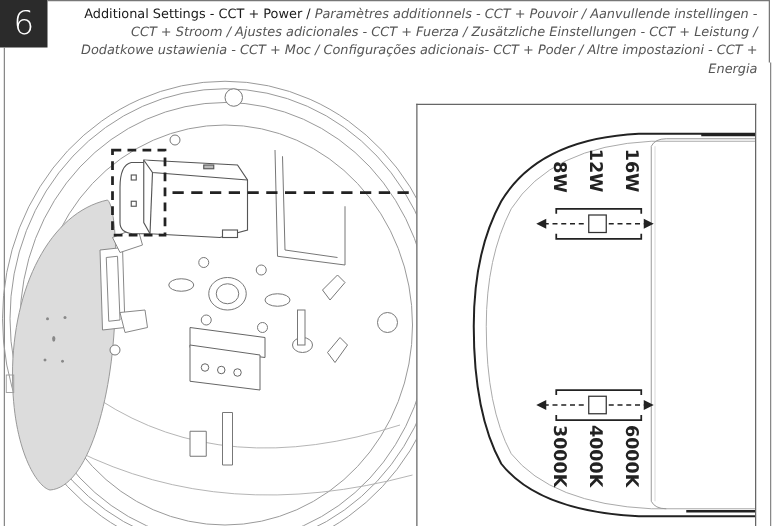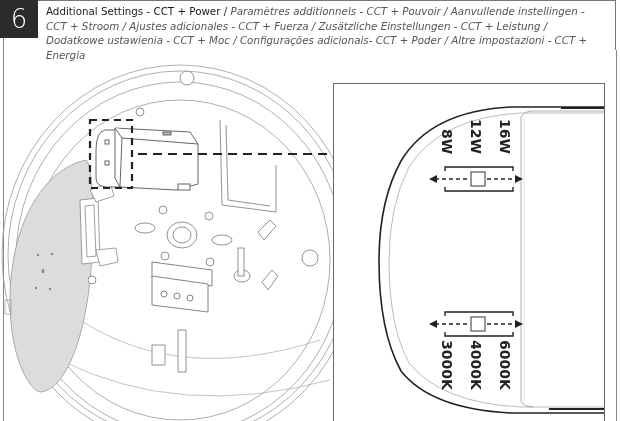--- a/index.html
+++ b/index.html
@@ -2,21 +2,21 @@
 <html><head>
   <meta charset="utf-8">
   <style>
     html, body { margin: 0; padding: 0; background: #ffffff; }
     body { width: 620px; height: 421px; position: relative; overflow: hidden; font-family: "DejaVu Sans", sans-serif; }
 
     .header { position: absolute; left: 0; top: 0; width: 620px; height: 50px; }
     .step-badge { position: absolute; left: 0; top: 0; width: 38px; height: 38px; background: #2b2b2b; color: #ffffff;
       font-family: "DejaVu Sans", sans-serif; font-size: 26px; font-weight: 300; display: flex; align-items: center; justify-content: center; }
     .header-frame { position: absolute; left: 38px; top: 0; width: 578px; height: 50px; border-top: 1px solid #777; border-right: 1px solid #777; box-sizing: border-box; }
-    .header-text { position: absolute; left: 46px; top: 4px; width: 560px; font-family: "DejaVu Sans", sans-serif; font-size: 10.3px; line-height: 14.5px; color: #444; }
+    .header-text { position: absolute; left: 46px; top: 4px; width: 560px; font-family: "DejaVu Sans", sans-serif; font-size: 10.3px; line-height: 14.5px; color: #444; text-align: right; }
     .header-text .en { color: #1a1a1a; font-style: normal; }
     .header-text .tr { font-style: italic; color: #555; }
 
     .left-border { position: absolute; left: 3px; top: 38px; width: 1px; height: 383px; background: #888; }
     .right-border { position: absolute; left: 616px; top: 50px; width: 1px; height: 371px; background: #888; }
 
     .diagram { position: absolute; left: 0; top: 0; width: 620px; height: 421px; }
 
     .detail-panel { position: absolute; left: 333px; top: 83px; width: 272px; height: 338px; border: 1px solid #666; border-bottom: none; box-sizing: border-box; background: #fff; overflow: hidden; }
 

